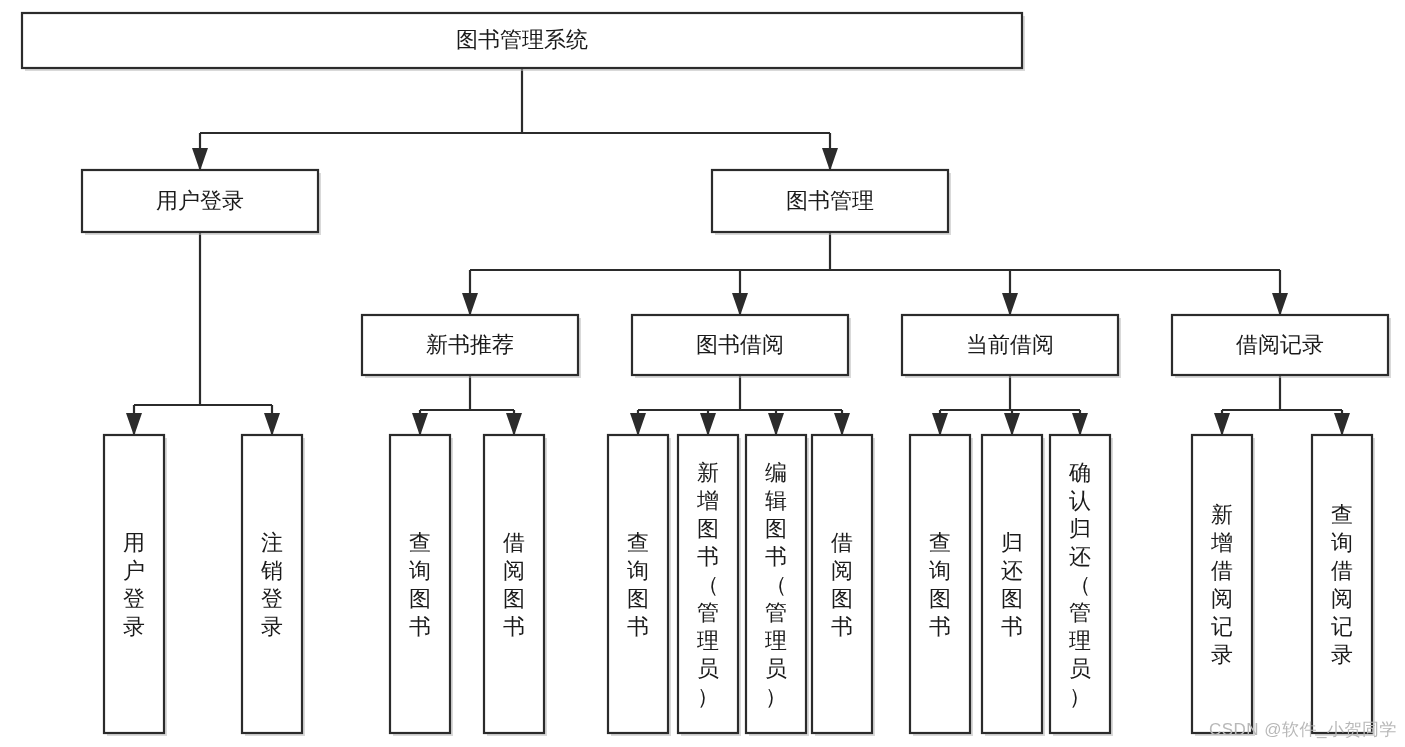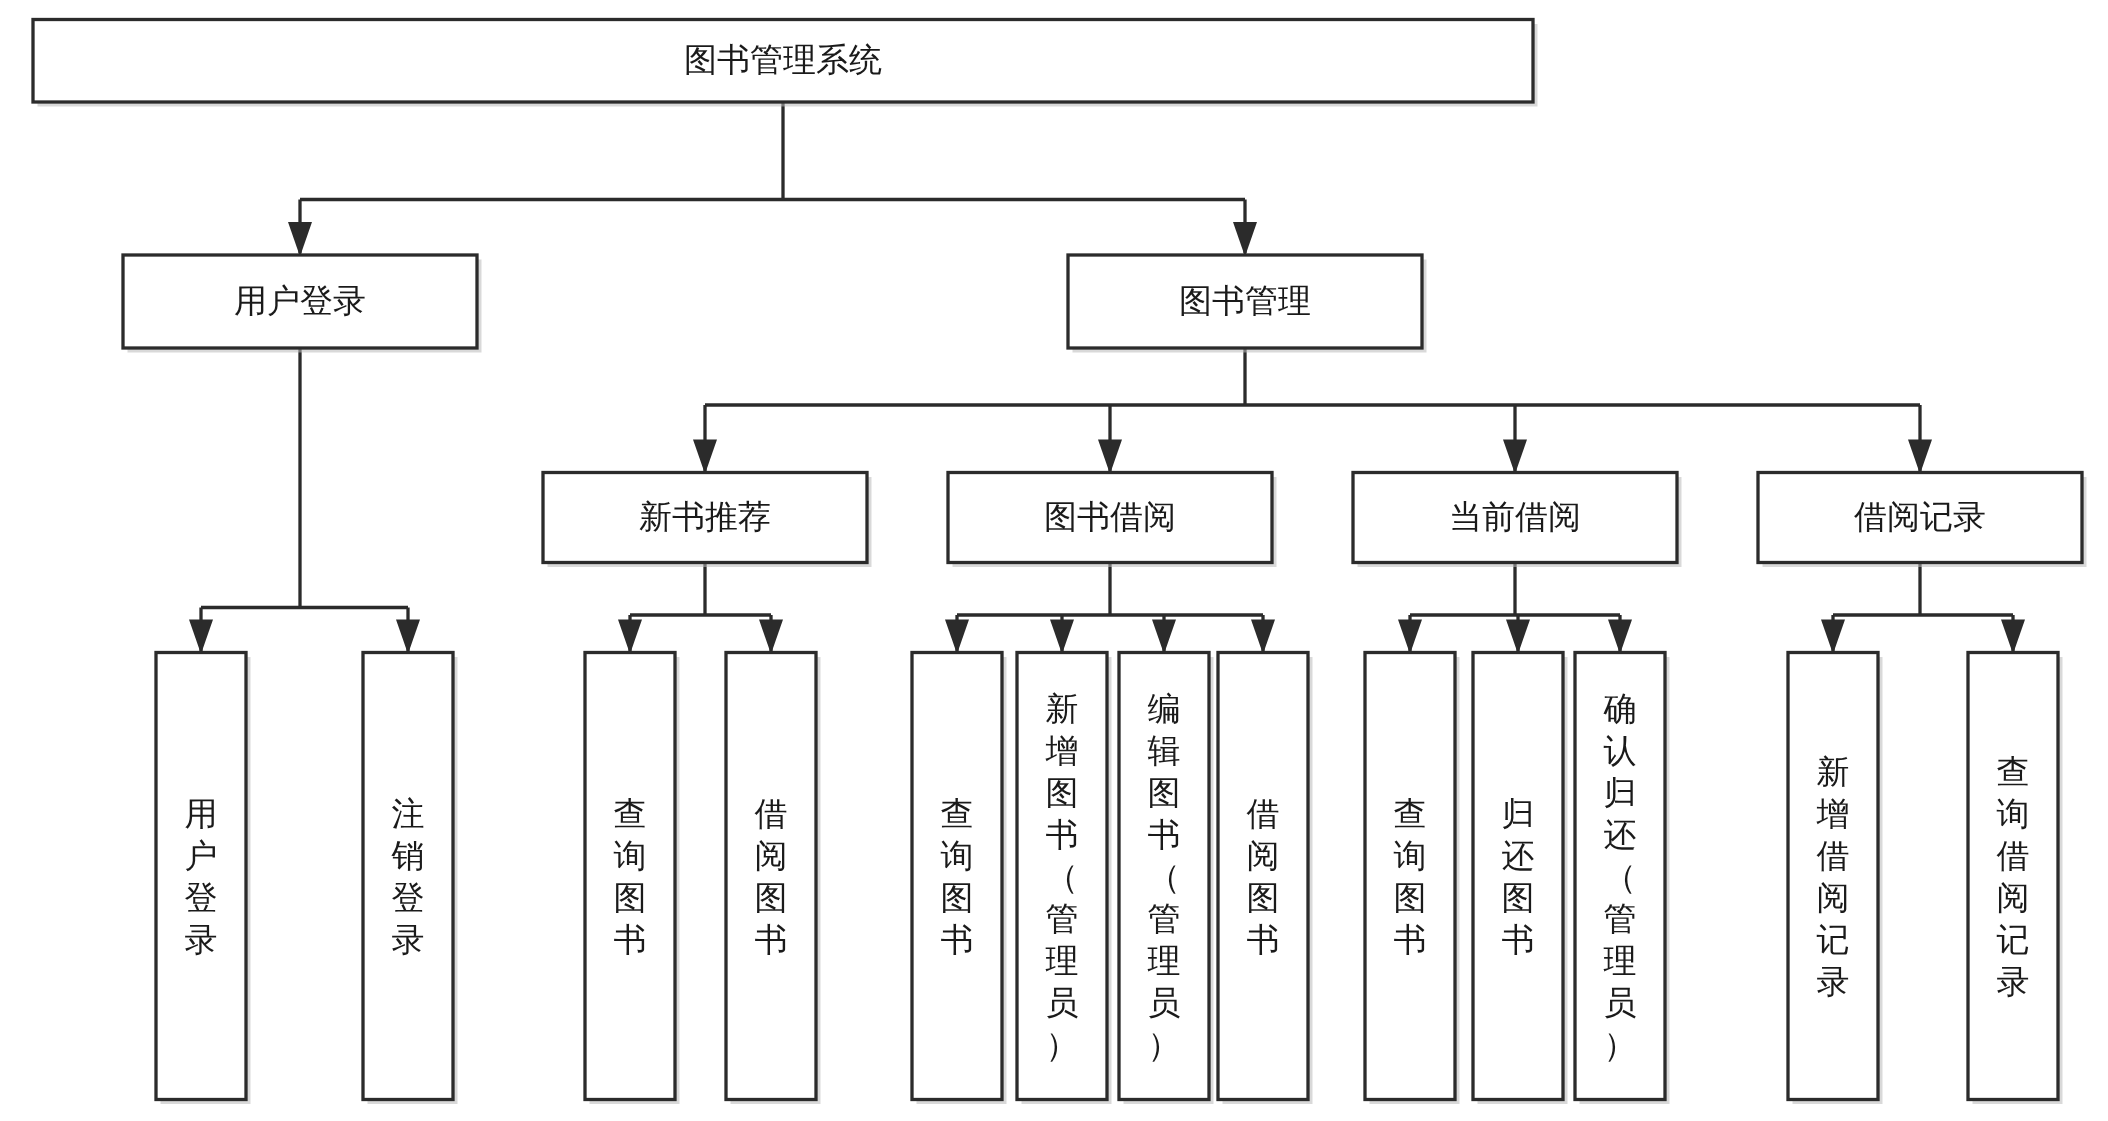--- a/index.html
+++ b/index.html
@@ -242,13 +242,14 @@
           <rect x="1192" y="435" width="60" height="298" class="node-box"></rect>
           <text x="1222" y="0" class="node-label-v"><tspan x="1222" y="521.84">新</tspan><tspan x="1222" y="549.84">增</tspan><tspan x="1222" y="577.84">借</tspan><tspan x="1222" y="605.84">阅</tspan><tspan x="1222" y="633.84">记</tspan><tspan x="1222" y="661.84">录</tspan></text>
         </g>
         <g>
           <rect x="1315" y="438" width="60" height="298" class="node-shadow"></rect>
           <rect x="1312" y="435" width="60" height="298" class="node-box"></rect>
           <text x="1342" y="0" class="node-label-v"><tspan x="1342" y="521.84">查</tspan><tspan x="1342" y="549.84">询</tspan><tspan x="1342" y="577.84">借</tspan><tspan x="1342" y="605.84">阅</tspan><tspan x="1342" y="633.84">记</tspan><tspan x="1342" y="661.84">录</tspan></text>
         </g>
       </g>
   </svg>
+  <div class="watermark-text">CSDN @软件_小贺同学</div>
 </div>
 
 </body></html>

